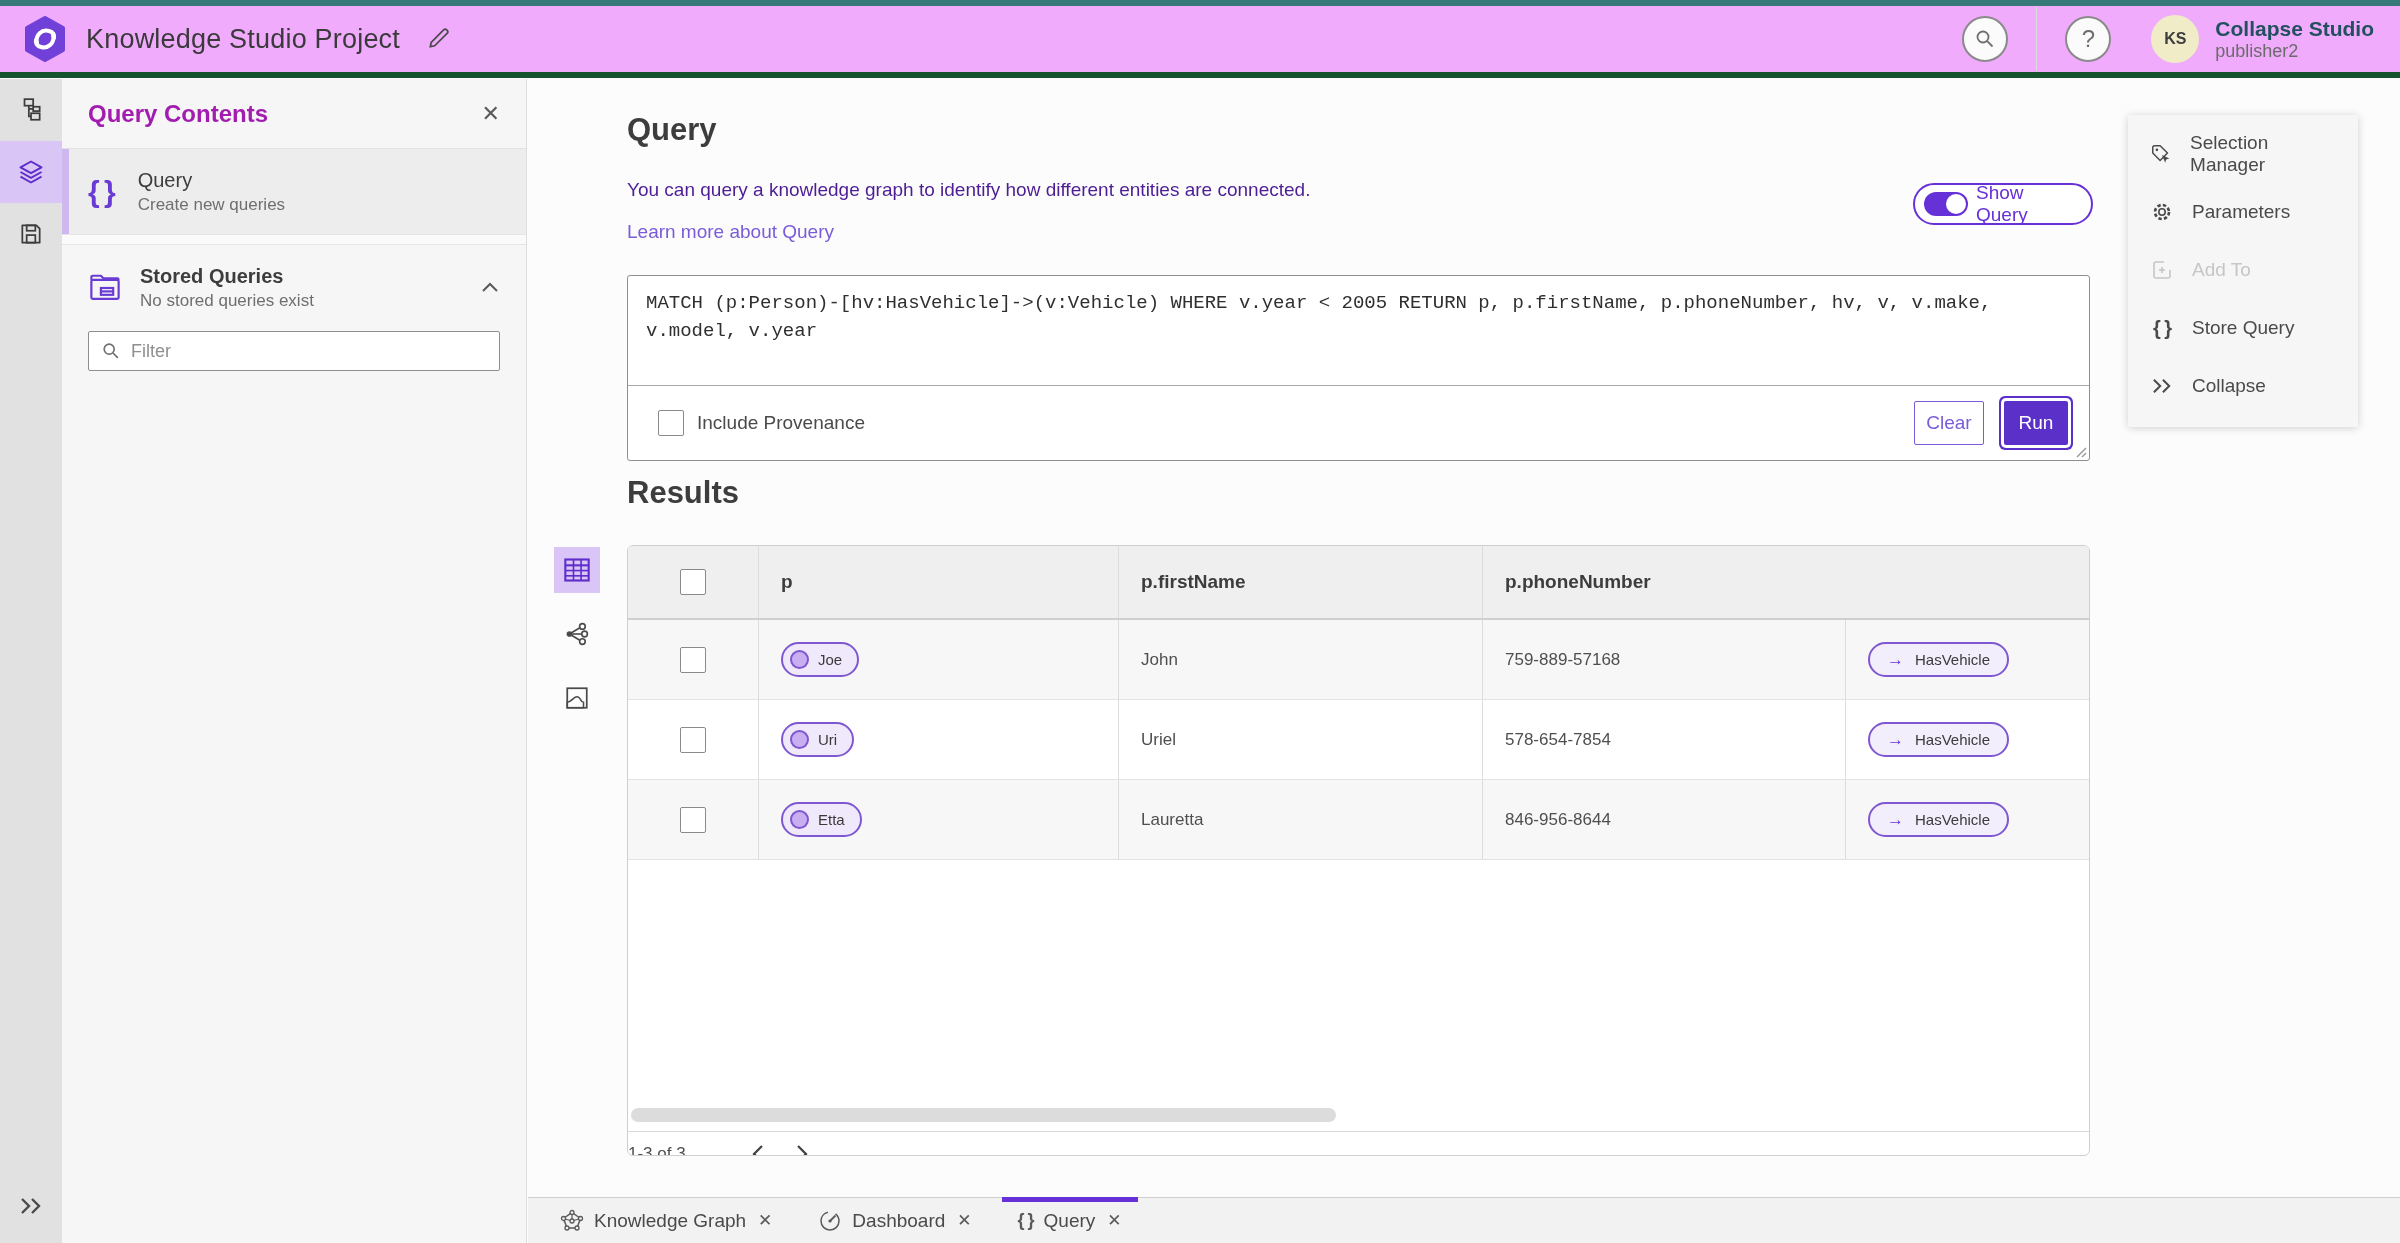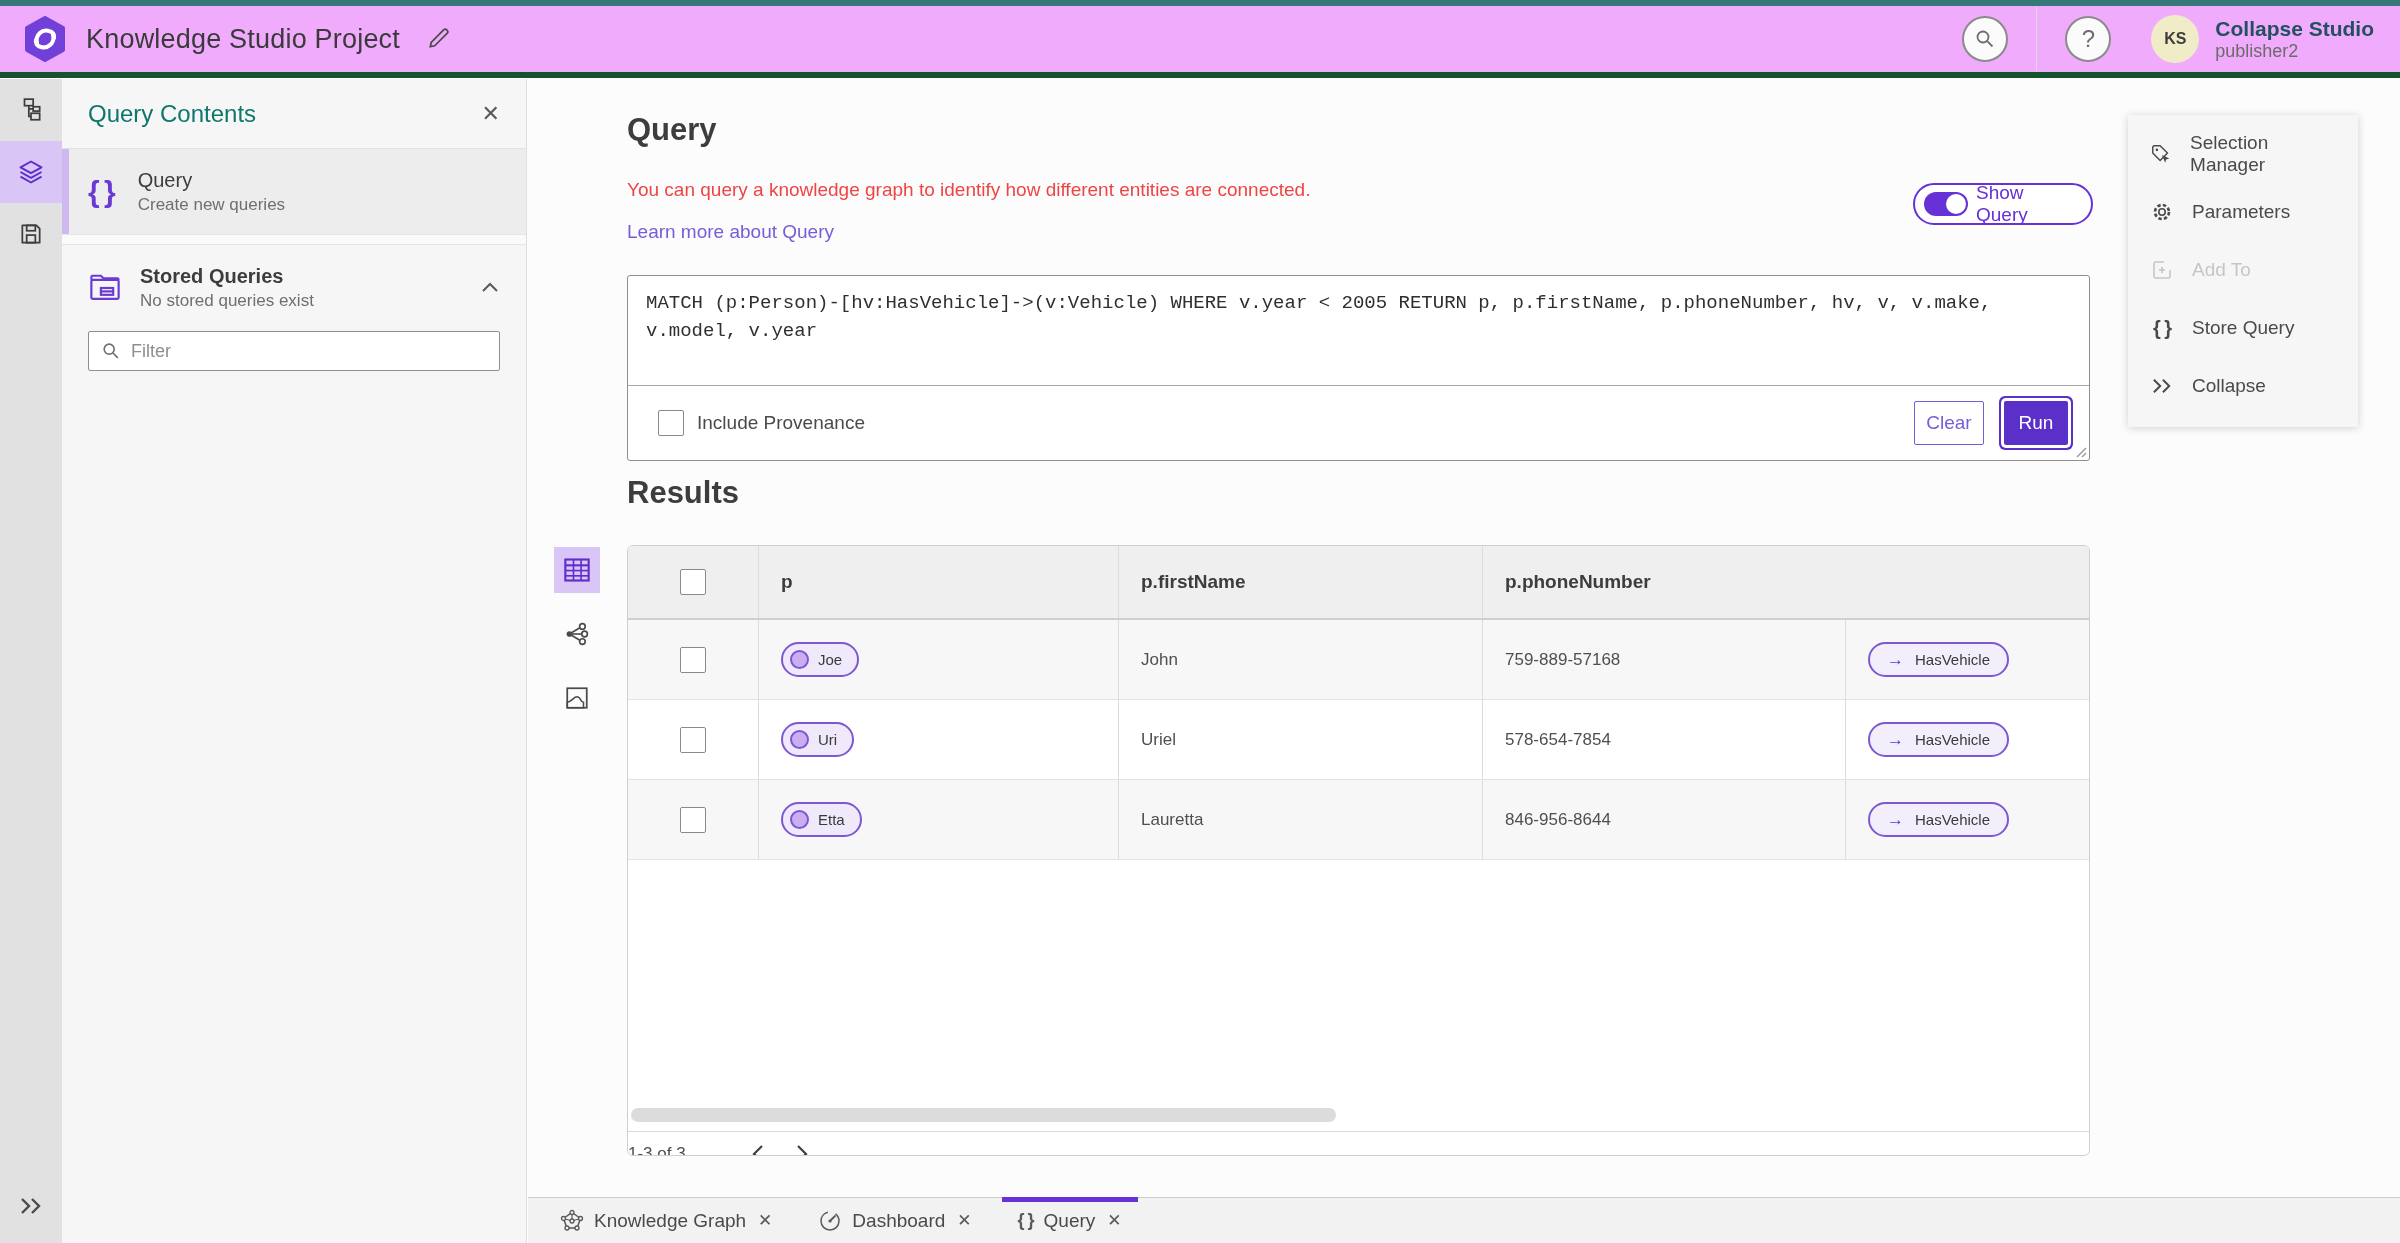--- a/index.html
+++ b/index.html
@@ -23,21 +23,21 @@
 
   
   .rail { position:absolute; left:0; top:79px; width:62px; height:1164px; background:#e1e1e1; }
   .rail-btn { width:62px; height:62px; display:flex; align-items:center; justify-content:center; background:none; border:none; cursor:pointer; }
   .rail-btn.selected { background:#d9c6f6; }
   .rail-expand { position:absolute; left:0; bottom:14px; width:62px; height:46px; display:flex; align-items:center; justify-content:center; background:none; border:none; cursor:pointer; }
 
   
   .left-panel { position:absolute; left:62px; top:79px; width:465px; height:1164px; background:#f6f6f6; border-right:1px solid #dedede; }
   .lp-head { height:70px; display:flex; align-items:center; padding:0 26px; border-bottom:1px solid #e2e2e2; }
-  .lp-title { font-size:24px; font-weight:normal; color:#0f766e; }
+  .lp-title { font-size:24px; font-weight:bold; color:#a21caf; }
   .lp-close { margin-left:auto; background:none; border:none; font-size:22px; color:#5a5a5a; cursor:pointer; }
   .lp-item { position:relative; height:86px; display:flex; align-items:center; background:#ededed; cursor:pointer; border-bottom:1px solid #e6e6e6; }
   .lp-item .sel-strip { position:absolute; left:0; top:0; width:7px; height:100%; background:#cdb9f0; }
   .lp-item .braces { font-size:30px; color:#6a3bd4; margin:0 0 0 26px; font-weight:bold; letter-spacing:-2px; }
   .lp-item-text { margin-left:24px; }
   .lp-item-text .t1 { font-size:20px; color:#3d3d3d; }
   .lp-item-text .t2 { font-size:17px; color:#6f6f6f; margin-top:3px; }
   .lp-gap { height:10px; background:#fafafa; border-bottom:1px solid #e6e6e6; }
   .lp-stored { display:flex; align-items:center; height:86px; padding:0 26px; cursor:pointer; }
   .lp-stored-text { margin-left:18px; }
@@ -45,21 +45,21 @@
   .lp-stored-text .t2 { font-size:17px; color:#6f6f6f; margin-top:3px; }
   .lp-stored .chev { margin-left:auto; background:none; border:none; cursor:pointer; }
   .filter-wrap { margin:0 26px; height:40px; background:#fff; border:1px solid #8f8f8f; border-radius:2px; display:flex; align-items:center; padding:0 12px; }
   .filter-wrap input { border:none; outline:none; font-size:18px; color:#3d3d3d; margin-left:10px; width:340px; background:transparent; font-family:"Liberation Sans", sans-serif; }
   .filter-wrap input::placeholder { color:#8f8f8f; }
 
   
   .main { position:absolute; left:528px; top:79px; width:1872px; height:1118px; background:#fcfcfc; }
   .h1 { position:absolute; font-size:31px; font-weight:bold; color:#3d3d3d; }
   .q-title { left:99px; top:33px; }
-  .q-desc { position:absolute; left:99px; top:100px; font-size:19px; color:#ef4444; }
+  .q-desc { position:absolute; left:99px; top:100px; font-size:19px; color:#4c1d95; }
   .q-link { position:absolute; left:99px; top:142px; font-size:19px; color:#7a5cd8; text-decoration:none; cursor:pointer; }
   .toggle-pill { position:absolute; left:1385px; top:104px; width:180px; height:42px; border:2px solid #6731d8; border-radius:21px; background:#fff; display:flex; align-items:center; padding:0 14px 0 9px; cursor:pointer; }
   .tg-track { width:44px; height:24px; border-radius:12px; background:#6731d8; position:relative; flex:none; }
   .tg-knob { position:absolute; right:2px; top:2px; width:20px; height:20px; border-radius:50%; background:#fff; }
   .tg-label { margin-left:8px; font-size:19px; color:#6731d8; }
 
   .query-box { position:absolute; left:99px; top:196px; width:1463px; height:186px; border:1px solid #8f8f8f; border-radius:3px; background:#fff; }
   .query-text { position:relative; height:110px; border-bottom:1px solid #a9a9a9; padding:14px 18px; font-family:"Liberation Mono", monospace; font-size:19px; line-height:1.45; color:#2f2f2f; cursor:text; }
   .grip { position:absolute; right:2px; bottom:2px; }
   .query-foot { height:74px; display:flex; align-items:center; padding:0 16px 0 30px; }

